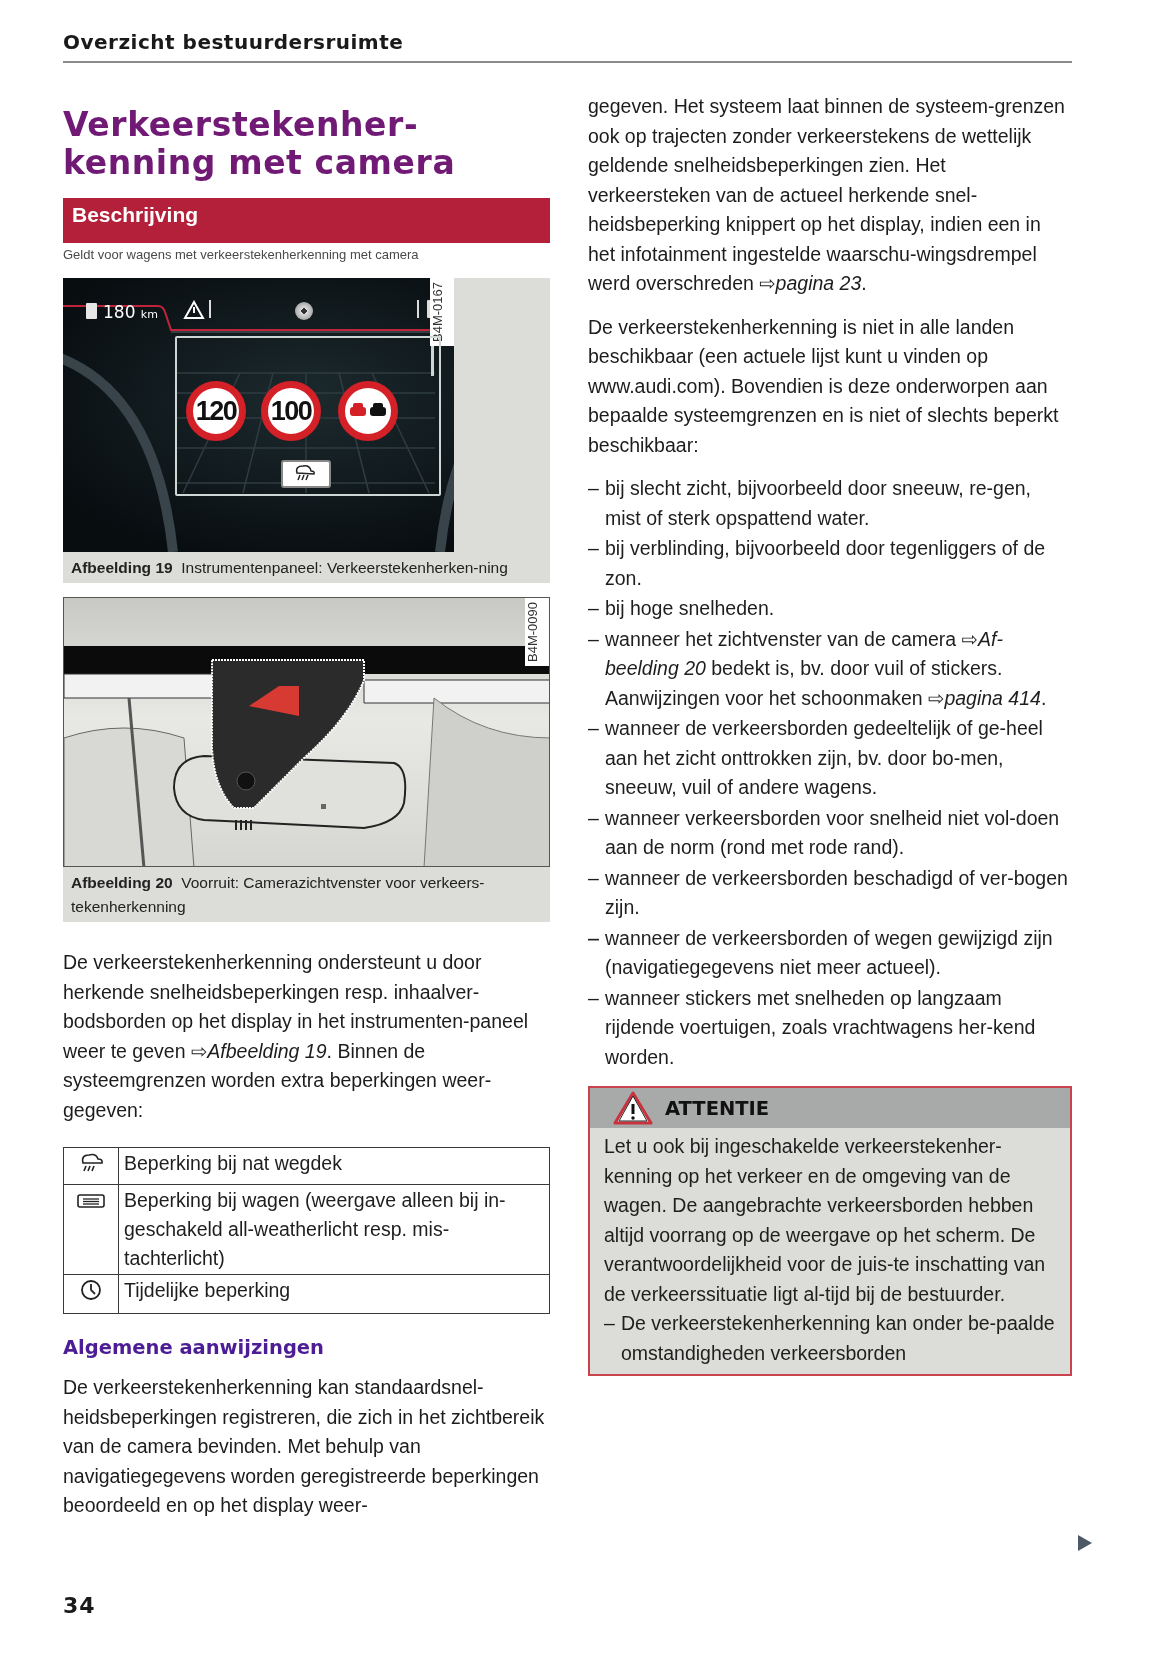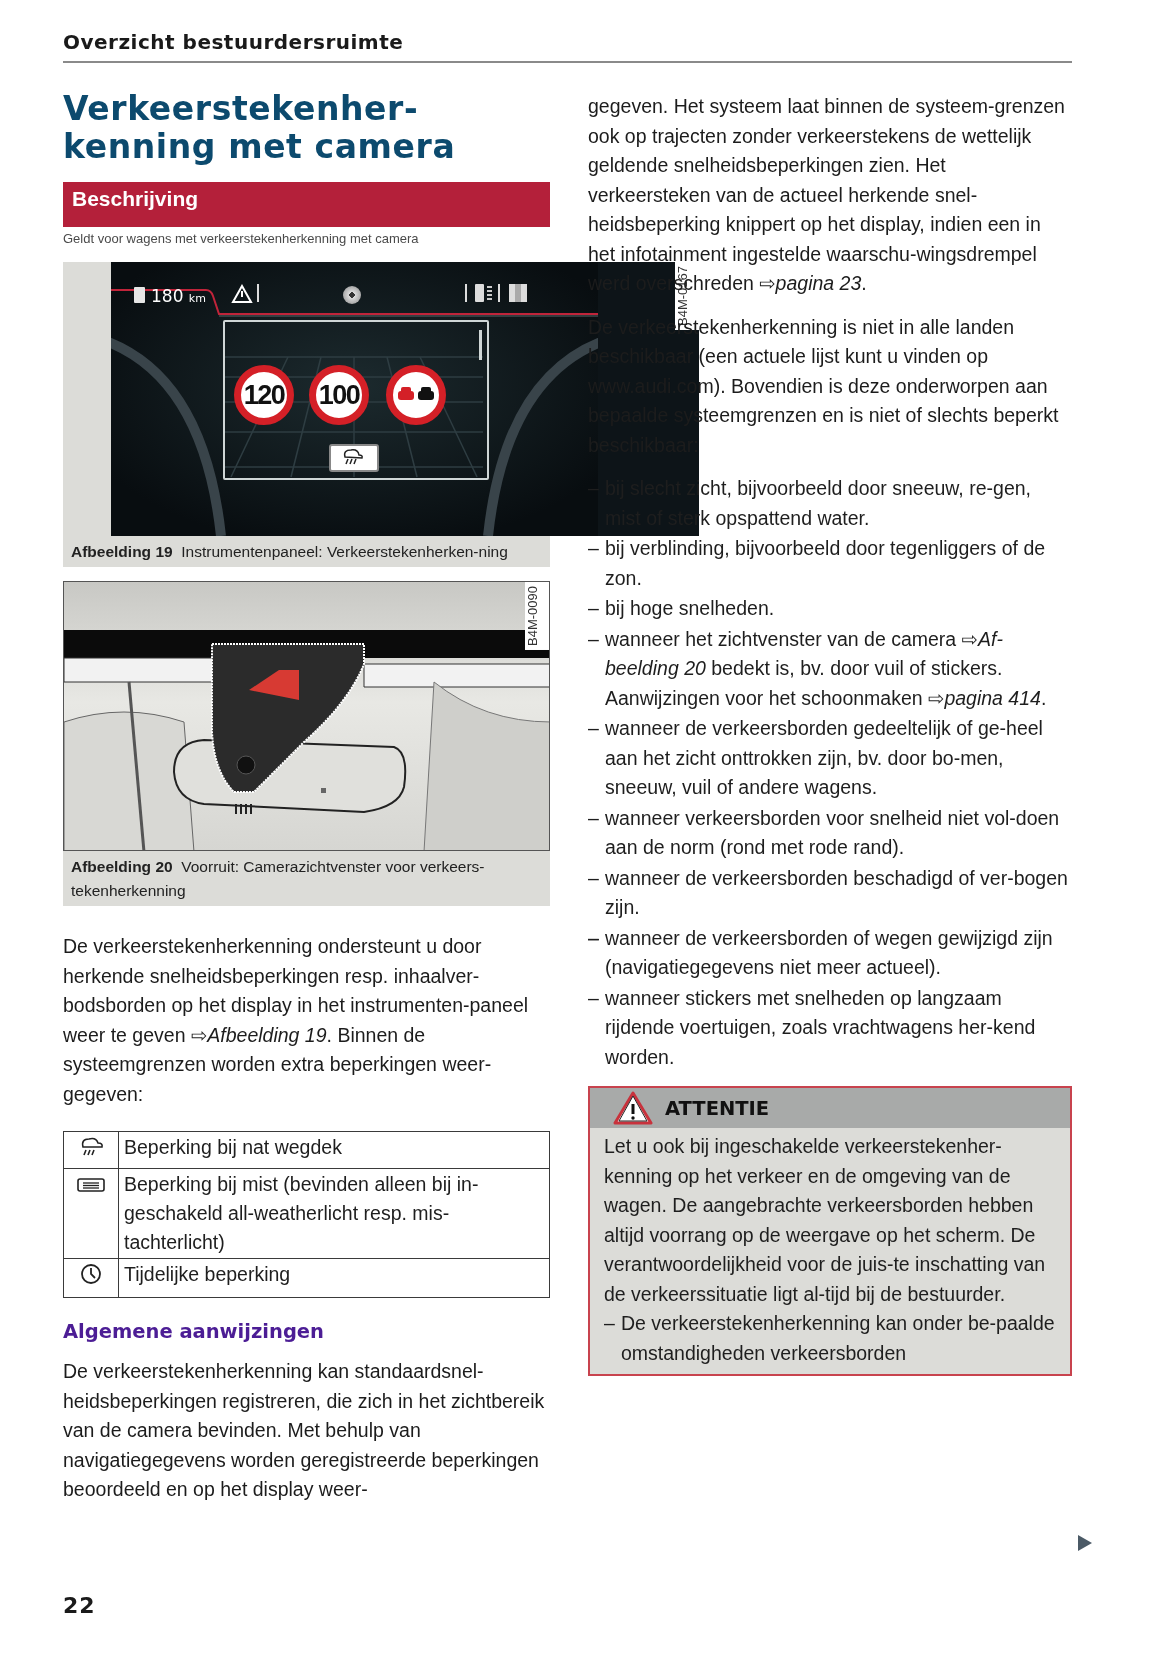--- a/index.html
+++ b/index.html
@@ -11,33 +11,33 @@
     position: absolute; left: 63px; top: 30px; width: 1009px;
     font-family: "DejaVu Sans", sans-serif; font-weight: bold; font-size: 20px;
     letter-spacing: 0.5px; color: #1a1a1a;
     padding-bottom: 7px; border-bottom: 2px solid #8a8a8a;
   }
   .col-left { position: absolute; left: 63px; top: 90px; width: 487px; }
   .col-right { position: absolute; left: 588px; top: 92px; width: 484px; }
 
   .title {
     font-family: "DejaVu Sans", sans-serif; font-weight: bold; font-size: 33px;
-    line-height: 38px; letter-spacing: 0.6px; margin: 0 0 16px 0; color: #0c4a6e;
+    line-height: 38px; letter-spacing: 0.6px; margin: 16px 0 16px 0; color: #701a75;
   }
   .section-bar {
     background: #b4203a; color: #ffffff; font-family: "Liberation Sans", sans-serif;
     font-weight: bold; font-size: 21px; height: 45px; line-height: 33px; padding-left: 9px;
   }
   .applies {
     font-family: "Liberation Sans", sans-serif; font-size: 13px; color: #4a4a4a;
     margin-top: 4px; margin-bottom: 16px; white-space: nowrap;
   }
 
   .figure { width: 487px; background: #dcdcd8; }
-  .fig-img { position: relative; width: 588px; height: 274px; background: #0d1418; overflow: hidden; margin-left: 48px; }
+  .fig-img { position: relative; width: 391px; height: 274px; background: #0d1418; overflow: hidden; }
   .fig-caption {
     font-family: "Liberation Sans", sans-serif; font-size: 15.5px; line-height: 24px;
     padding: 4px 8px 3px 8px; color: #222;
   }
   .fig-caption b { font-weight: bold; }
   .fig-id {
     position: absolute; right: 0; top: 0; width: 24px; background: #fff; color: #333;
     font-family: "Liberation Sans", sans-serif; font-size: 13px;
     writing-mode: vertical-rl; transform: rotate(180deg); text-align: center; padding: 4px 0;
   }
@@ -207,21 +207,21 @@
     </tr>
     <tr>
       <td class="ico">
         <svg width="28" height="16">
           <rect x="1" y="2" width="26" height="12" rx="2" fill="none" stroke="#222" stroke-width="1.6"></rect>
           <line x1="6" y1="6" x2="22" y2="6" stroke="#222" stroke-width="1.3"></line>
               <line x1="6" y1="8.5" x2="22" y2="8.5" stroke="#222" stroke-width="1.3"></line>
               <line x1="6" y1="11" x2="22" y2="11" stroke="#222" stroke-width="1.3"></line>
         </svg>
       </td>
-      <td>Beperking bij mist (bevinden alleen bij in-geschakeld all-weatherlicht resp. mis-tachterlicht)</td>
+      <td>Beperking bij wagen (weergave alleen bij in-geschakeld all-weatherlicht resp. mis-tachterlicht)</td>
     </tr>
     <tr>
       <td class="ico">
         <svg width="24" height="24">
           <circle cx="12" cy="12" r="9" fill="none" stroke="#222" stroke-width="1.8"></circle>
           <path d="M12 6 L12 12 L16 16" fill="none" stroke="#222" stroke-width="1.8"></path>
         </svg>
       </td>
       <td>Tijdelijke beperking</td>
     </tr>
@@ -262,13 +262,13 @@
       <span class="warn-title">ATTENTIE</span>
     </div>
     <div class="warn-body">
       <div>Let u ook bij ingeschakelde verkeerstekenher-kenning op het verkeer en de omgeving van de wagen. De aangebrachte verkeersborden hebben altijd voorrang op de weergave op het scherm. De verantwoordelijkheid voor de juis-te inschatting van de verkeerssituatie ligt al-tijd bij de bestuurder.</div>
       <div class="wb"><span class="dash">–</span><span>De verkeerstekenherkenning kan onder be-paalde omstandigheden verkeersborden</span></div>
     </div>
   </div>
 </div>
 
 <div class="cont-arrow"></div>
-<div class="page-num">22</div>
+<div class="page-num">34</div>
 
 </body></html>

